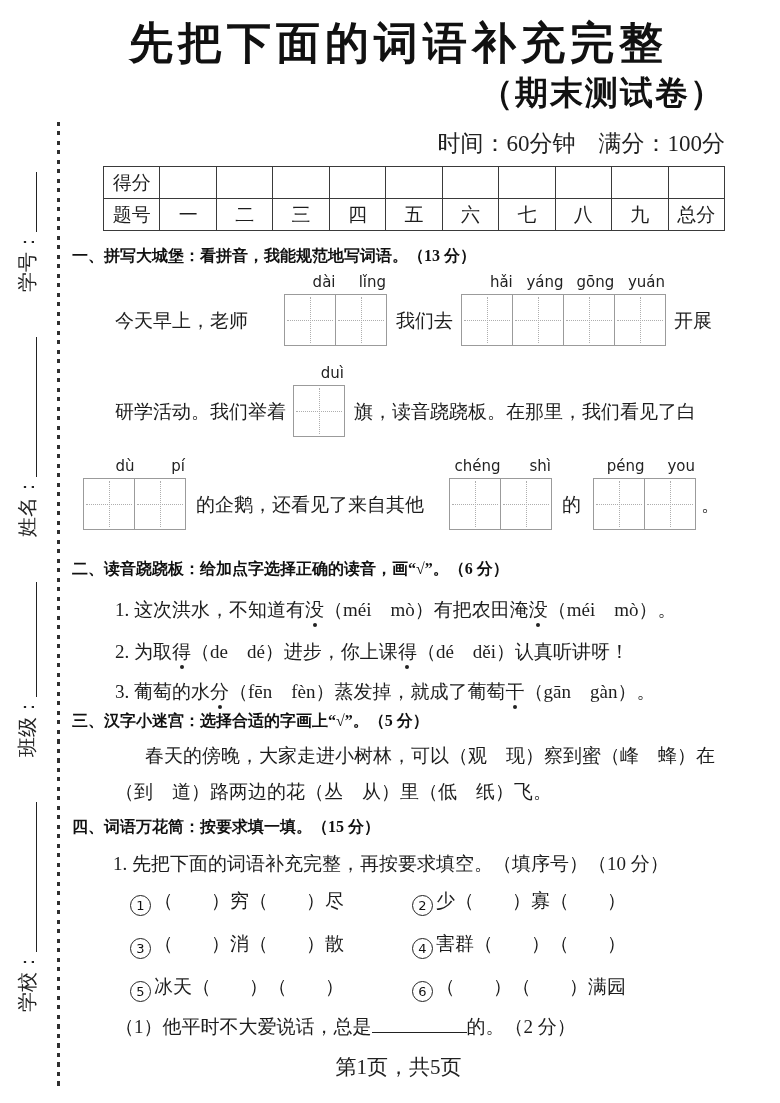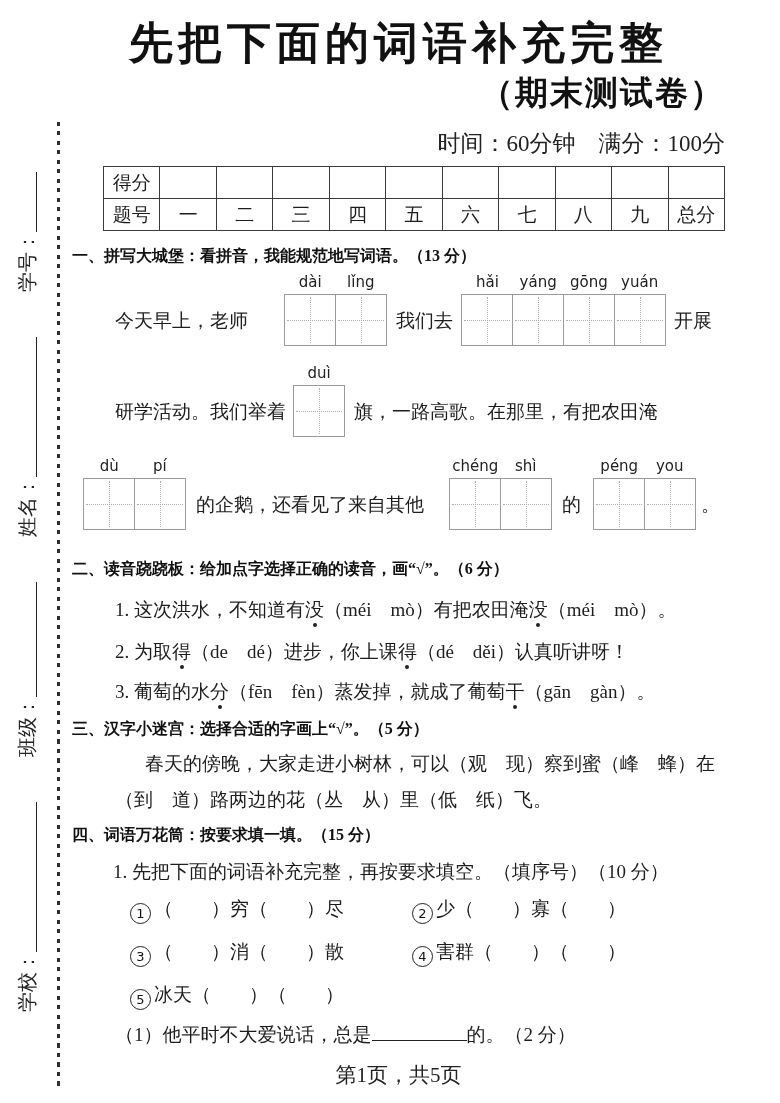--- a/index.html
+++ b/index.html
@@ -18,33 +18,33 @@
   .content{margin-left:72px;width:653px;}
   .title{margin:18px 0 0 0;text-align:center;font-size:44px;font-weight:700;letter-spacing:5px;line-height:1.16;color:#111;}
   .subtitle{margin-top:2px;text-align:right;font-size:33px;font-weight:700;letter-spacing:2px;color:#111;}
   .meta{margin-top:12px;text-align:right;font-size:23px;color:#222;}
   
   .score{margin:7px 0 0 31px;border-collapse:collapse;table-layout:fixed;width:622px;font-size:19px;}
   .score td{border:1.8px solid #3a3a3a;height:31px;text-align:center;vertical-align:middle;padding:0;}
   .c-first{width:70px}.c-mid{width:53px}.c-last{width:72px}
   
   .heading{font-family:Liberation Serif, serif;font-weight:700;font-size:16px;line-height:25px;color:#111;}
-  .h1{margin-top:12px}.h2{margin-top:27px}.h3{margin-top:12px}.h4{margin-top:10px}
+  .h1{margin-top:12px}.h2{margin-top:27px}.h3{margin-top:4px}.h4{margin-top:10px}
   .kai{font-size:19px;line-height:25px;color:#1d1d1d;}
   
   .wline{display:flex;align-items:center;height:50px;}
   .line1{margin:27px 0 0 43px}.line2{margin:41px 0 0 43px}.line3{margin:43px 0 0 11px}
   .tzg{position:relative;display:flex;border:1.5px solid #9b9b9b;background:#fff;flex:none;}
   .cell{width:50px;height:50px;position:relative;border-right:1.5px solid #9b9b9b;}
   .cell:last-child{border-right:0;}
   .cell::before{content:'';position:absolute;left:50%;top:2px;bottom:2px;border-left:1.5px dotted #aeaeae;}
   .cell::after{content:'';position:absolute;top:50%;left:2px;right:2px;border-top:1.5px dotted #aeaeae;}
   .pin{position:absolute;top:-21px;left:0;width:100%;display:flex;font-family:"DejaVu Sans",sans-serif;
        font-size:15px;color:#222;line-height:16px;}
-  .pin span{flex:1;text-align:center;white-space:nowrap;}
+  .pin span{flex:1;text-align:right;white-space:nowrap;}
   .ml5{margin-left:5px}.ml7{margin-left:7px}.ml8{margin-left:8px}.ml9{margin-left:9px}
   .ml10{margin-left:10px}.ml12{margin-left:12px}.ml25{margin-left:25px}.ml36{margin-left:36px}
   
   .it{margin-left:43px;}
   .i1{margin-top:16px}.i2{margin-top:17px}.i3{margin-top:15px}
   .dot{position:relative;display:inline-block;}
   .dot::after{content:'';position:absolute;left:50%;bottom:-5px;width:4px;height:4px;background:#222;
       border-radius:50%;transform:translateX(-50%);}
   
   .s3l1{margin:10px 0 0 73px}.s3l2{margin:11px 0 0 43px}
@@ -148,21 +148,21 @@
     </div>
 
     <div class="kai wline line2">
       <span>研学活动。我们举着</span>
       <span class="tzg ml7">
         <span class="pin">
             <span>duì</span>
           </span>
         <span class="cell"></span>
       </span>
-      <span class="ml9">旗，一路高歌。在那里，有把农田淹</span>
+      <span class="ml9">旗，读音跷跷板。在那里，我们看见了白</span>
     </div>
 
     <div class="kai wline line3">
       <span class="tzg">
         <span class="pin">
             <span>dù</span>
             <span>pí</span>
           </span>
         <span class="cell"></span>
           <span class="cell"></span>
@@ -209,20 +209,21 @@
     <div class="kai wrow r1">
       <span class="half"><span class="circ">1</span><span>（　　）穷（　　）尽</span></span>
       <span><span class="circ">2</span><span>少（　　）寡（　　）</span></span>
     </div>
     <div class="kai wrow r2">
       <span class="half"><span class="circ">3</span><span>（　　）消（　　）散</span></span>
       <span><span class="circ">4</span><span>害群（　　）（　　）</span></span>
     </div>
     <div class="kai wrow r3">
       <span class="half"><span class="circ">5</span><span>冰天（　　）（　　）</span></span>
+      <span><span class="circ">6</span><span>（　　）（　　）满园</span></span>
     </div>
 
     <div class="kai q1">
       <span>（1）他平时不大爱说话，总是</span><span class="blankline"></span><span>的。（2 分）</span>
     </div>
 
     <div class="footer">第1页，共5页</div>
   </div>
 </div>
 

